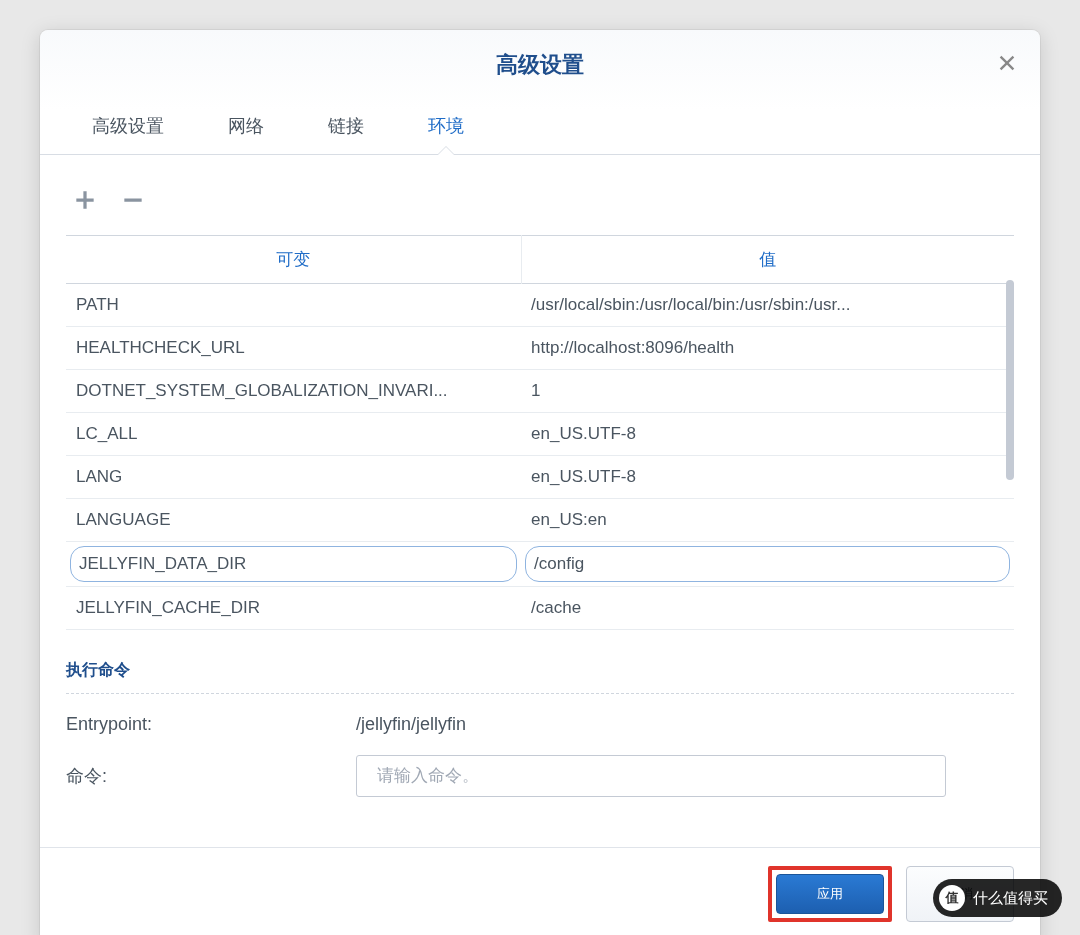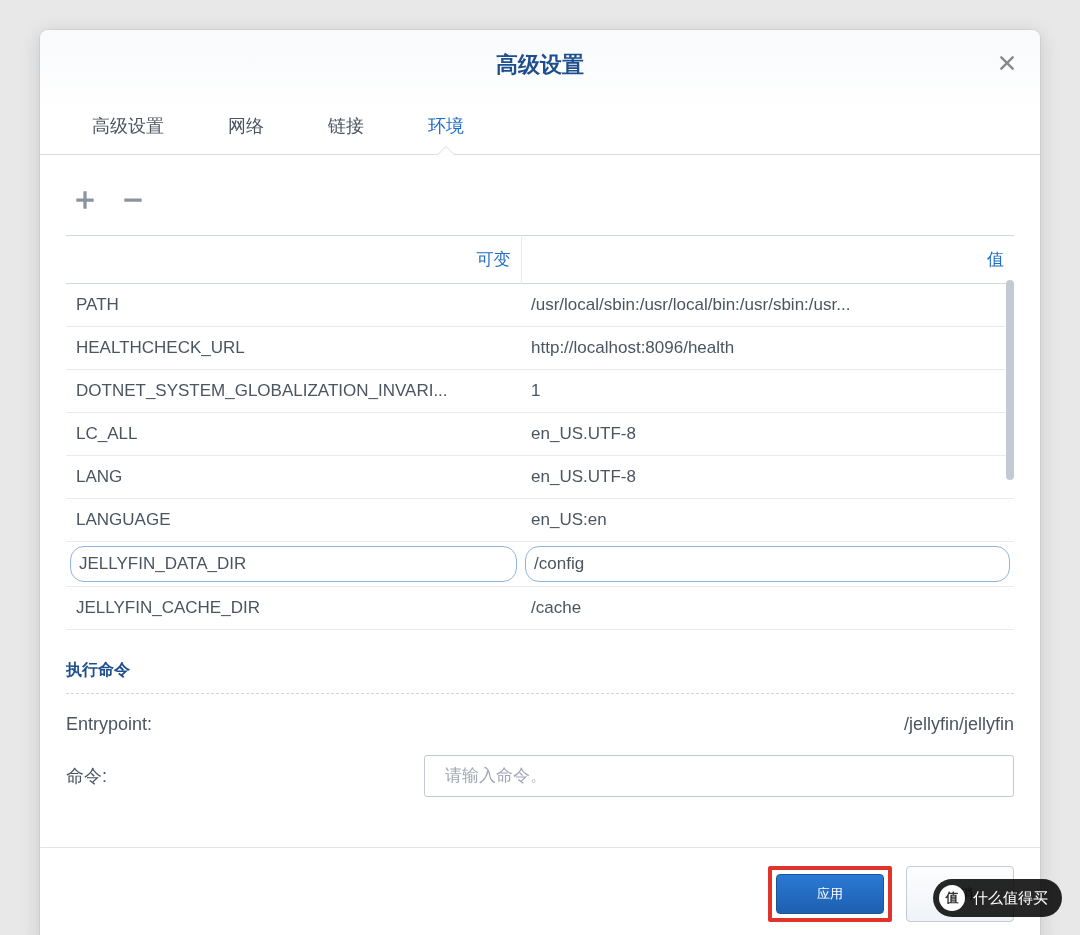--- a/index.html
+++ b/index.html
@@ -110,21 +110,21 @@
     .table {
       width: 100%;
       border-collapse: collapse;
     }
     .table-header-row {
       border-top: 1px solid #d0d6de;
       border-bottom: 1px solid #d0d6de;
     }
     .table-header-cell {
       padding: 12px 10px;
-      text-align: right;
+      text-align: center;
       font-size: 17px;
       font-weight: 400;
       color: #1f6cc7;
       border-right: 1px solid #e8ecf0;
     }
     .table-header-cell:last-child {
       border-right: none;
     }
     .table-row {
       border-bottom: 1px solid #e8ecf0;
@@ -173,21 +173,20 @@
     }
     .section-title {
       font-size: 16px;
       color: #1f4e8c;
       font-weight: 600;
     }
     .form-row {
       display: flex;
       align-items: center;
       margin-top: 20px;
-      justify-content: space-between;
     }
     .form-label {
       width: 290px;
       font-size: 18px;
       color: #4a5560;
     }
     .form-value {
       font-size: 18px;
       color: #4a5560;
     }

